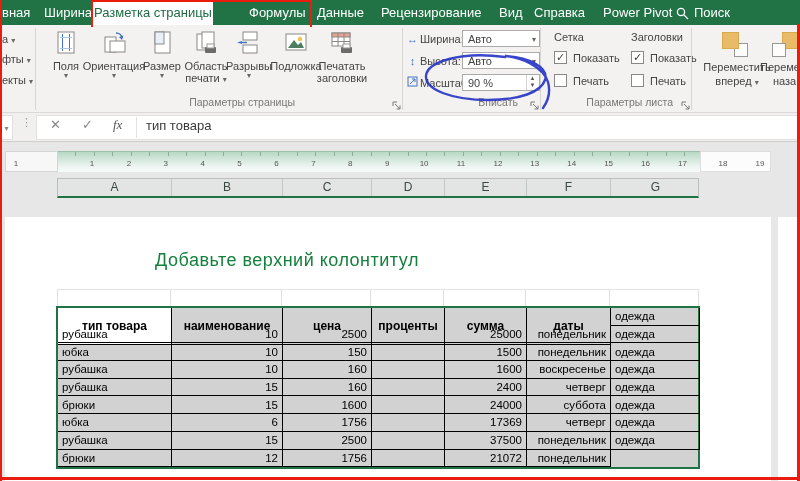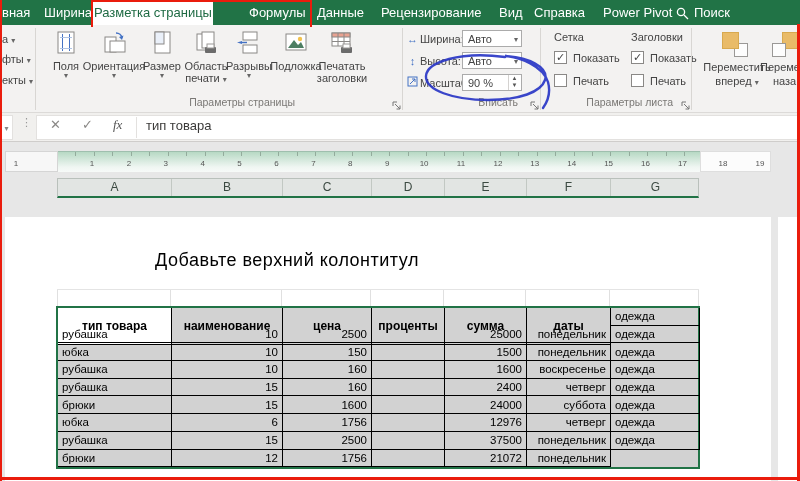--- a/index.html
+++ b/index.html
@@ -21,21 +21,21 @@
   .bigbtn { position:absolute; top:5px; width:64px; text-align:center; }
   .bigbtn .ic { height:30px; display:flex; align-items:center; justify-content:center; }
   .bigbtn .lb { font-size:11px; color:#444; line-height:12px; }
   .chev { font-size:8px; color:#666; line-height:8px; }
   .grouplbl { position:absolute; top:71px; font-size:10.5px; color:#7a7875; text-align:right; white-space:nowrap; }
   .launcher { position:absolute; top:72px; }
 
   .fitrow { position:absolute; left:405px; height:17px; display:flex; align-items:center; }
   .fitrow .fic { width:15px; font-size:11px; color:#4472c4; text-align:center; }
   .fitrow .flb { font-size:11px; color:#444; width:44px; }
-  .combo { position:absolute; left:462px; width:60px; height:17px; background:#fff; border:1px solid #ababab; font-size:11px; color:#444; }
+  .combo { position:absolute; left:462px; width:78px; height:17px; background:#fff; border:1px solid #ababab; font-size:11px; color:#444; }
   .combo .val { position:absolute; left:5px; top:2px; }
   .combo .arr { position:absolute; right:3px; top:4px; font-size:8px; color:#666; }
   .spin { position:absolute; right:1px; top:0; width:12px; height:15px; border-left:1px solid #d4d2d0; font-size:6px; color:#555; text-align:center; line-height:7px; cursor:default; }
 
   .cb-title { position:absolute; font-size:11px; color:#444; }
   .cbrow { position:absolute; display:flex; align-items:center; gap:6px; }
   .cbbox { width:13px; height:13px; background:#fff; border:1px solid #8a8886; font-size:11px; line-height:11px; text-align:center; color:#444; }
   .cbrow .cbl { font-size:11px; color:#444; }
 
   .sq-orange { position:absolute; width:17px; height:17px; background:#e9bb68; border:1px solid #d8a94f; }
@@ -64,21 +64,21 @@
   .colstrip { position:absolute; left:57px; top:178px; width:642px; height:20px; display:grid;
               grid-template-columns:114px 111px 89px 73px 82px 84px 89px;
               background:#e2e5e3; border:1px solid #b9c0bb; border-bottom:2px solid #217346; }
   .colstrip div { border-right:1px solid #c2c8c3; font-size:12px; color:#3c4a42; text-align:center; line-height:17px; }
   .colstrip div:last-child { border-right:none; }
 
   
   .page1 { left:5px; top:217px; width:766px; height:264px; background:#fff; }
   .page2 { left:778px; top:217px; width:22px; height:264px; background:#fff; }
   .hdr-ph { position:absolute; left:107px; top:250px; width:360px; text-align:center;
-            font-size:18px; font-weight:300; color:#000000; letter-spacing:0.5px; }
+            font-size:18px; font-weight:300; color:#15803d; letter-spacing:0.5px; }
 
   .faintrow { position:absolute; left:57px; top:289px; width:642px; height:18px; display:grid;
               grid-template-columns:114px 111px 89px 73px 82px 84px 89px; border-top:1px solid #e4e4e4; }
   .faintrow div { border-right:1px solid #e0e0e0; }
   .faintrow div:first-child { border-left:1px solid #e0e0e0; }
 
   
   .xltable { position:absolute; left:56px; top:306px; width:644px; display:grid;
              grid-template-columns:114px 111px 89px 73px 82px 84px 89px;
              grid-auto-rows:17.7px; border:2px solid #217346; background:#d2d2d2; }
@@ -428,21 +428,21 @@
     <div class="cell ar">1600</div>
     <div class="cell"></div>
     <div class="cell ar">24000</div>
     <div class="cell ar">суббота</div>
 
     <div class="cell al">одежда</div>
     <div class="cell al">юбка</div>
     <div class="cell ar">6</div>
     <div class="cell ar">1756</div>
     <div class="cell"></div>
-    <div class="cell ar">12976</div>
+    <div class="cell ar">17369</div>
     <div class="cell ar">четверг</div>
 
     <div class="cell al">одежда</div>
     <div class="cell al">рубашка</div>
     <div class="cell ar">15</div>
     <div class="cell ar">2500</div>
     <div class="cell"></div>
     <div class="cell ar">37500</div>
     <div class="cell ar">понедельник</div>
 

